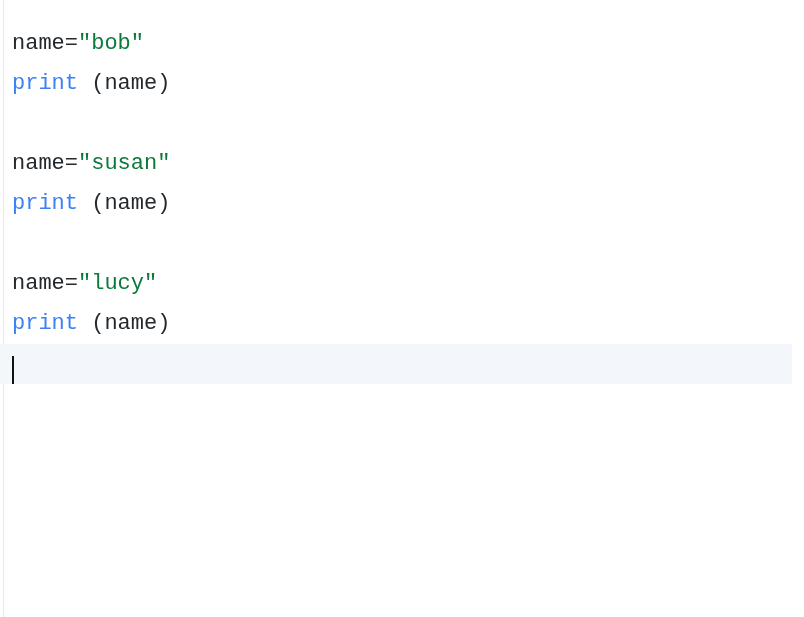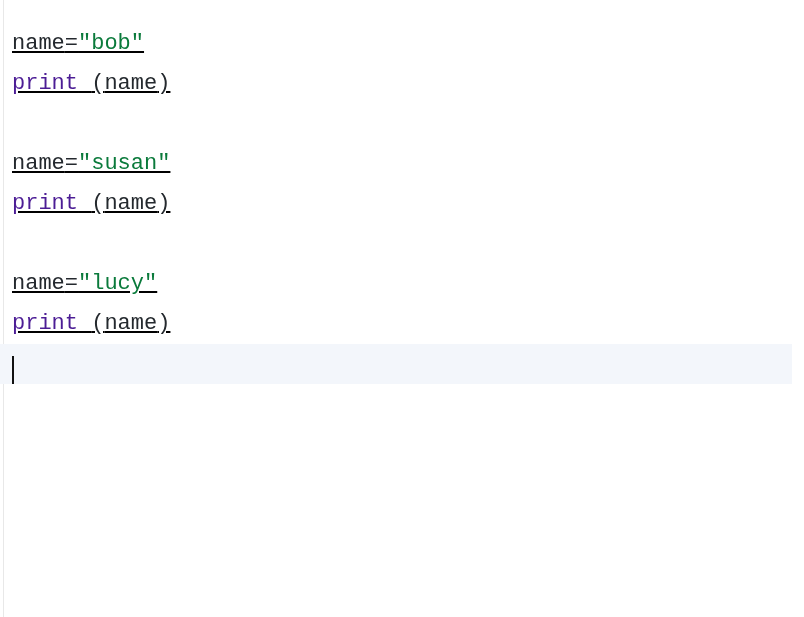--- a/index.html
+++ b/index.html
@@ -20,34 +20,33 @@
       border-right: 1px solid #e8e8e8;
     }
     .code-area {
       padding: 24px 0 0 12px;
     }
     .line {
       white-space: pre;
       height: 40px;
       display: flex;
       align-items: flex-end;
-      text-decoration: underline;
     }
     .current-line {
       background: #f3f6fb;
       margin-left: -12px;
       padding-left: 12px;
       position: relative;
       width: 100%;
     }
     .tok-default { color: #24292e; }
     .tok-var { color: #24292e; }
     .tok-op { color: #24292e; }
     .tok-str { color: #0a7a3b; }
-    .tok-builtin { color: #4c1d95; }
+    .tok-builtin { color: #3b82f6; }
     .tok-punct { color: #24292e; }
     .cursor {
       display: inline-block;
       width: 2px;
       height: 28px;
       background: #111;
       vertical-align: middle;
       margin-left: 0px;
     }
   </style>

